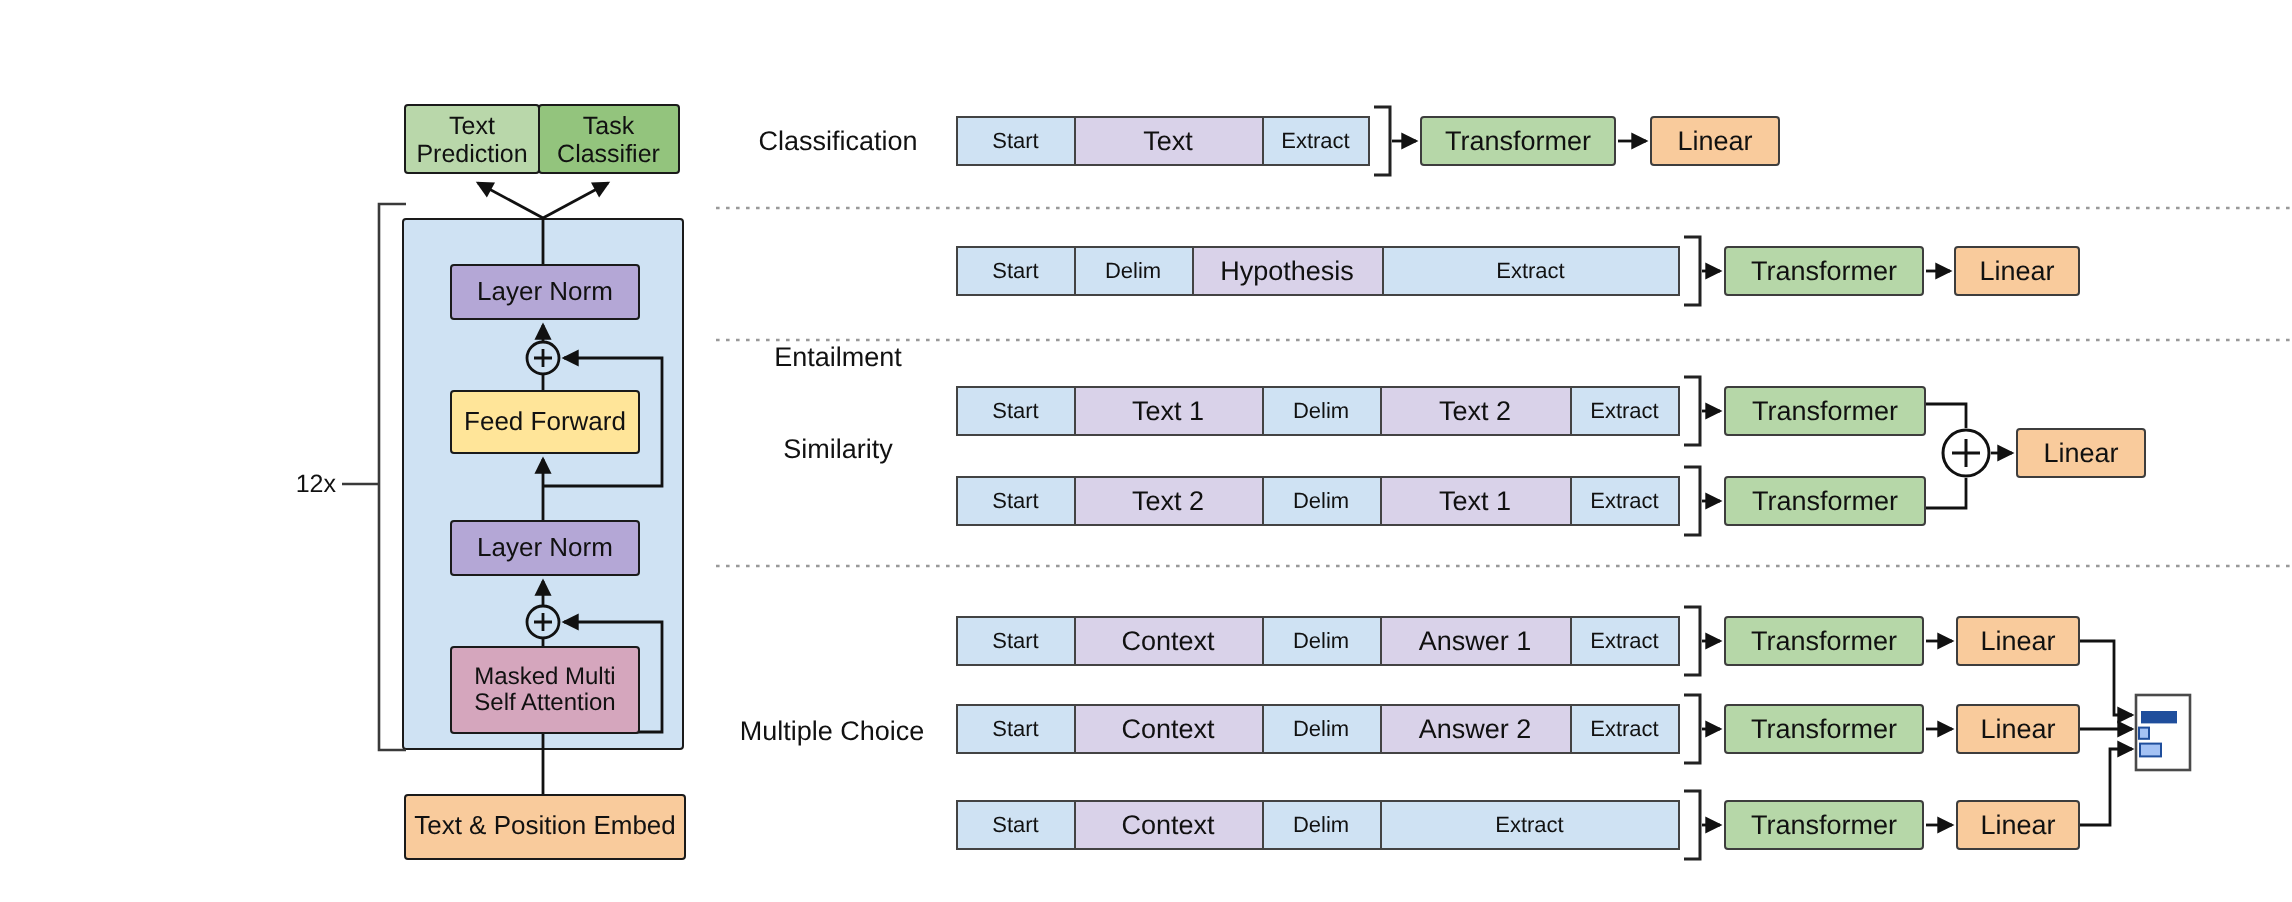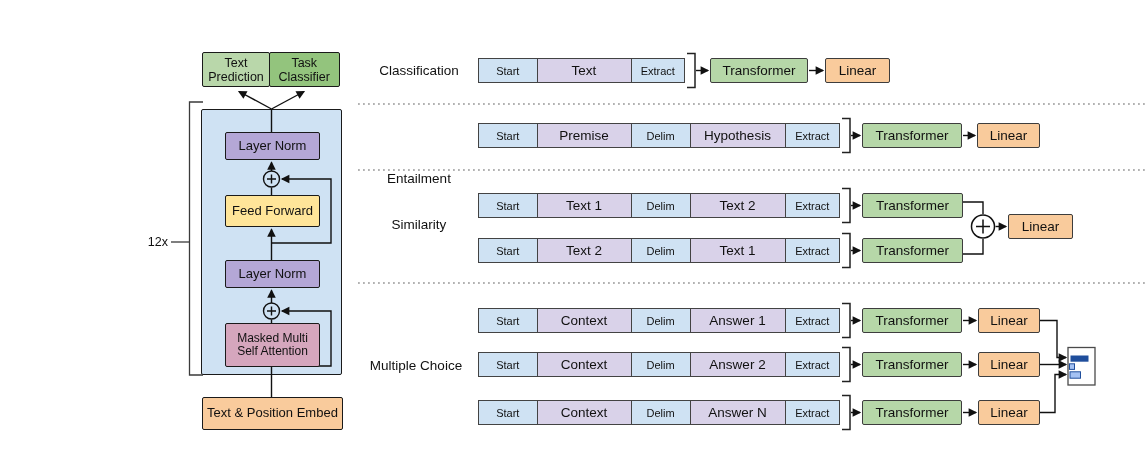--- a/index.html
+++ b/index.html
@@ -131,21 +131,20 @@
   <div class="abs strip" style="left:478px;top:58px;width:207px;height:25px;">
     <div class="cell sp" style="flex:0 0 57.5px;">Start</div>
     <div class="cell ct" style="flex:0 0 93px;">Text</div>
     <div class="cell sp" style="flex:1;">Extract</div>
   </div>
   <div class="abs box green" style="left:710px;top:58px;width:98px;height:25px;">Transformer</div>
   <div class="abs box orange" style="left:825px;top:58px;width:65px;height:25px;">Linear</div>
 
   <div class="abs strip" style="left:478px;top:123px;width:362px;height:25px;">
     <div class="cell sp" style="flex:0 0 57.5px;">Start</div>
-    <div class="cell ct" style="flex:0 0 93px;">Premise</div>
     <div class="cell sp" style="flex:0 0 58px;">Delim</div>
     <div class="cell ct" style="flex:0 0 94px;">Hypothesis</div>
     <div class="cell sp" style="flex:1;">Extract</div>
   </div>
   <div class="abs box green" style="left:862px;top:123px;width:100px;height:25px;">Transformer</div>
   <div class="abs box orange" style="left:977px;top:123px;width:63px;height:25px;">Linear</div>
 
   <div class="abs strip" style="left:478px;top:193px;width:362px;height:25px;">
     <div class="cell sp" style="flex:0 0 57.5px;">Start</div>
     <div class="cell ct" style="flex:0 0 93px;">Text 1</div>
@@ -175,21 +174,20 @@
     <div class="cell sp" style="flex:0 0 57.5px;">Start</div>
     <div class="cell ct" style="flex:0 0 93px;">Context</div>
     <div class="cell sp" style="flex:0 0 58px;">Delim</div>
     <div class="cell ct" style="flex:0 0 94px;">Answer 2</div>
     <div class="cell sp" style="flex:1;">Extract</div>
   </div>
   <div class="abs strip" style="left:478px;top:400px;width:362px;height:25px;">
     <div class="cell sp" style="flex:0 0 57.5px;">Start</div>
     <div class="cell ct" style="flex:0 0 93px;">Context</div>
     <div class="cell sp" style="flex:0 0 58px;">Delim</div>
-    <div class="cell ct" style="flex:0 0 94px;">Answer N</div>
     <div class="cell sp" style="flex:1;">Extract</div>
   </div>
   <div class="abs box green" style="left:862px;top:308px;width:100px;height:25px;">Transformer</div>
   <div class="abs box green" style="left:862px;top:352px;width:100px;height:25px;">Transformer</div>
   <div class="abs box green" style="left:862px;top:400px;width:100px;height:25px;">Transformer</div>
   <div class="abs box orange" style="left:978px;top:308px;width:62px;height:25px;">Linear</div>
   <div class="abs box orange" style="left:978px;top:352px;width:62px;height:25px;">Linear</div>
   <div class="abs box orange" style="left:978px;top:400px;width:62px;height:25px;">Linear</div>
 
 </div>

